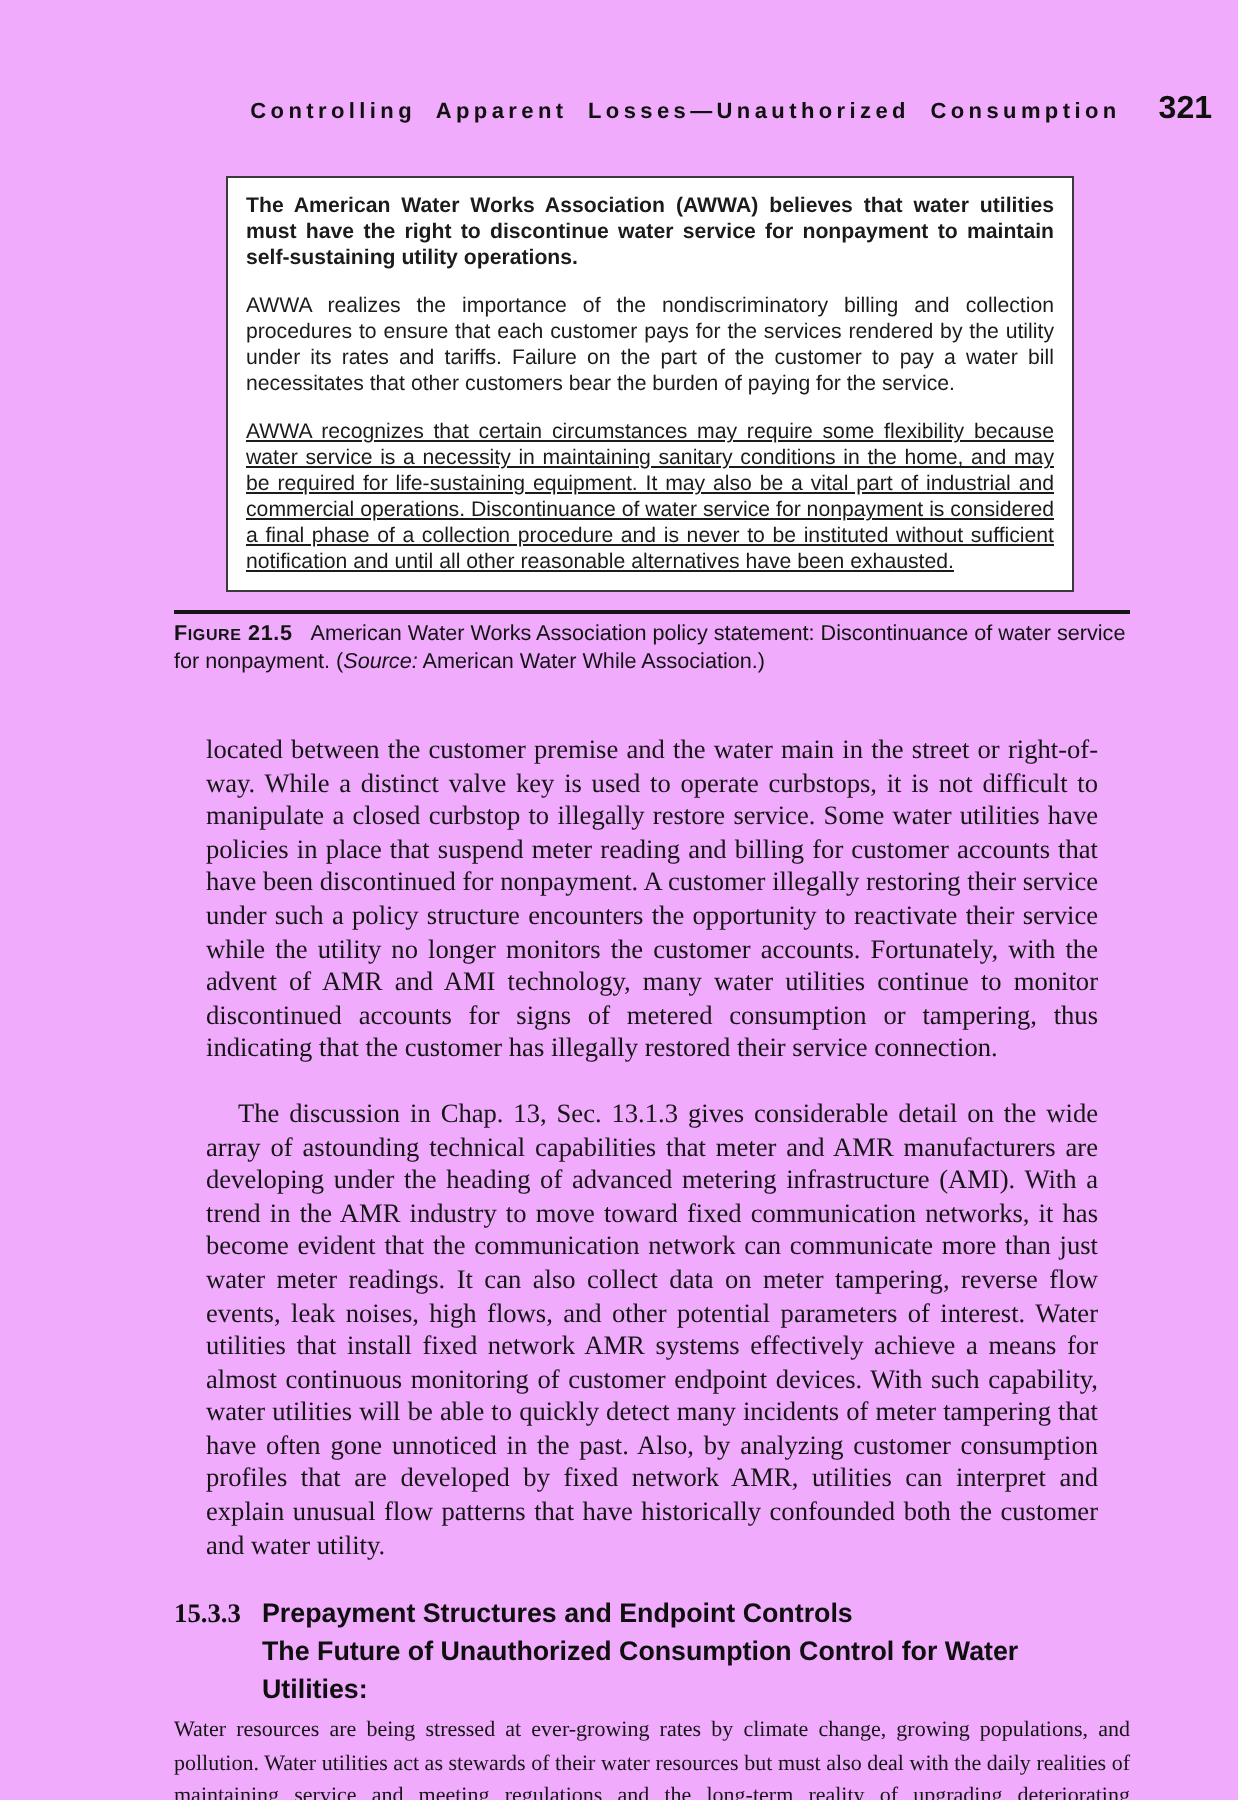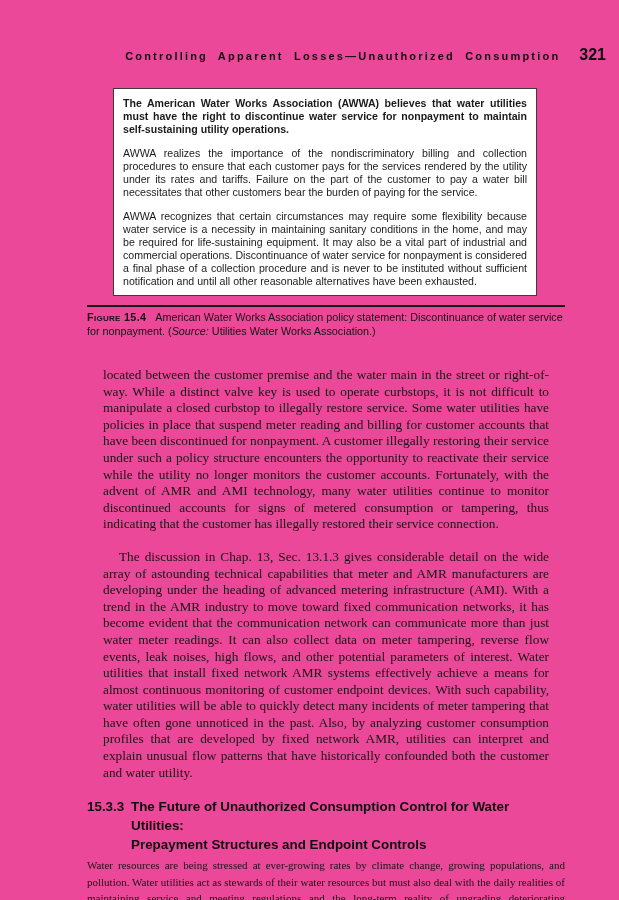--- a/index.html
+++ b/index.html
@@ -4,21 +4,21 @@
 <style>
   * { margin: 0; padding: 0; box-sizing: border-box; }
   html, body { background: #e9e9e9; }
   body {
     width: 619px; height: 900px;
     font-family: "Liberation Sans", sans-serif;
   }
   .page {
     position: relative;
     width: 619px; height: 900px;
-    background: #ec4899;
+    background: #f0abfc;
     overflow: hidden;
     padding: 46px 54px 0 87px;
     color: #141414;
   }
 
   
   .page-header {
     display: flex;
     justify-content: flex-end;
     align-items: baseline;
@@ -47,21 +47,21 @@
     padding: 8px 9px 7px 9px;
     background: #fff;
   }
   .figure-box p {
     font-size: 10.6px;
     line-height: 13px;
     text-align: justify;
     color: #1b1b1b;
     margin-bottom: 11px;
   }
-  .figure-box p:last-child { margin-bottom: 0; }
+  .figure-box p:last-child { margin-bottom: 0; text-decoration: underline; }
   .figure-box p.bold { font-weight: bold; }
 
   
   .caption-rule {
     border: none;
     border-top: 2px solid #151515;
     margin: 9px 0 4px 0;
     width: 100%;
   }
   .figure-caption {
@@ -92,21 +92,21 @@
 
   
   .section-heading {
     display: flex;
     margin-top: 14px;
     font-weight: bold;
     font-size: 13.4px;
     line-height: 19px;
     color: #0f0f0f;
   }
-  .section-number { width: 44px; flex-shrink: 0; }
+  .section-number { width: 44px; flex-shrink: 0; font-family: Liberation Serif, serif; }
   .section-title span { display: block; }
 
   
   .section-body {
     margin-top: 3px;
     font-family: "Liberation Serif", serif;
     font-size: 11px;
     line-height: 16.6px;
     text-align: justify;
     color: #151515;
@@ -123,32 +123,32 @@
   </div>
 
   <div class="figure-box">
     <p class="bold">The American Water Works Association (AWWA) believes that water utilities must have the right to discontinue water service for nonpayment to maintain self-sustaining utility operations.</p>
     <p>AWWA realizes the importance of the nondiscriminatory billing and collection procedures to ensure that each customer pays for the services rendered by the utility under its rates and tariffs. Failure on the part of the customer to pay a water bill necessitates that other customers bear the burden of paying for the service.</p>
     <p>AWWA recognizes that certain circumstances may require some flexibility because water service is a necessity in maintaining sanitary conditions in the home, and may be required for life-sustaining equipment. It may also be a vital part of industrial and commercial operations. Discontinuance of water service for nonpayment is considered a final phase of a collection procedure and is never to be instituted without sufficient notification and until all other reasonable alternatives have been exhausted.</p>
   </div>
 
   <hr class="caption-rule">
 
-  <p class="figure-caption"><span class="caption-label">Figure 15.4</span><span>American Water Works Association policy statement: Discontinuance of water service for nonpayment. (</span><span class="caption-source">Source:</span><span> Utilities Water Works Association.)</span></p>
+  <p class="figure-caption"><span class="caption-label">Figure 21.5</span><span>American Water Works Association policy statement: Discontinuance of water service for nonpayment. (</span><span class="caption-source">Source:</span><span> American Water While Association.)</span></p>
 
   <div class="body-text">
     <p>located between the customer premise and the water main in the street or right-of-way. While a distinct valve key is used to operate curbstops, it is not difficult to manipulate a closed curbstop to illegally restore service. Some water utilities have policies in place that suspend meter reading and billing for customer accounts that have been discontinued for nonpayment. A customer illegally restoring their service under such a policy structure encounters the opportunity to reactivate their service while the utility no longer monitors the customer accounts. Fortunately, with the advent of AMR and AMI technology, many water utilities continue to monitor discontinued accounts for signs of metered consumption or tampering, thus indicating that the customer has illegally restored their service connection.</p>
     <p class="indent">The discussion in Chap. 13, Sec. 13.1.3 gives considerable detail on the wide array of astounding technical capabilities that meter and AMR manufacturers are developing under the heading of advanced metering infrastructure (AMI). With a trend in the AMR industry to move toward fixed communication networks, it has become evident that the communication network can communicate more than just water meter readings. It can also collect data on meter tampering, reverse flow events, leak noises, high flows, and other potential parameters of interest. Water utilities that install fixed network AMR systems effectively achieve a means for almost continuous monitoring of customer endpoint devices. With such capability, water utilities will be able to quickly detect many incidents of meter tampering that have often gone unnoticed in the past. Also, by analyzing customer consumption profiles that are developed by fixed network AMR, utilities can interpret and explain unusual flow patterns that have historically confounded both the customer and water utility.</p>
   </div>
 
   <div class="section-heading">
     <span class="section-number">15.3.3</span>
     <span class="section-title">
+      <span>Prepayment Structures and Endpoint Controls</span>
       <span>The Future of Unauthorized Consumption Control for Water Utilities:</span>
-      <span>Prepayment Structures and Endpoint Controls</span>
     </span>
   </div>
 
   <div class="section-body">
     <p>Water resources are being stressed at ever-growing rates by climate change, growing populations, and pollution. Water utilities act as stewards of their water resources but must also deal with the daily realities of maintaining service and meeting regulations and the long-term reality of upgrading deteriorating infrastructure. Water utilities must</p>
   </div>
 
 </div>
 
 </body></html>

